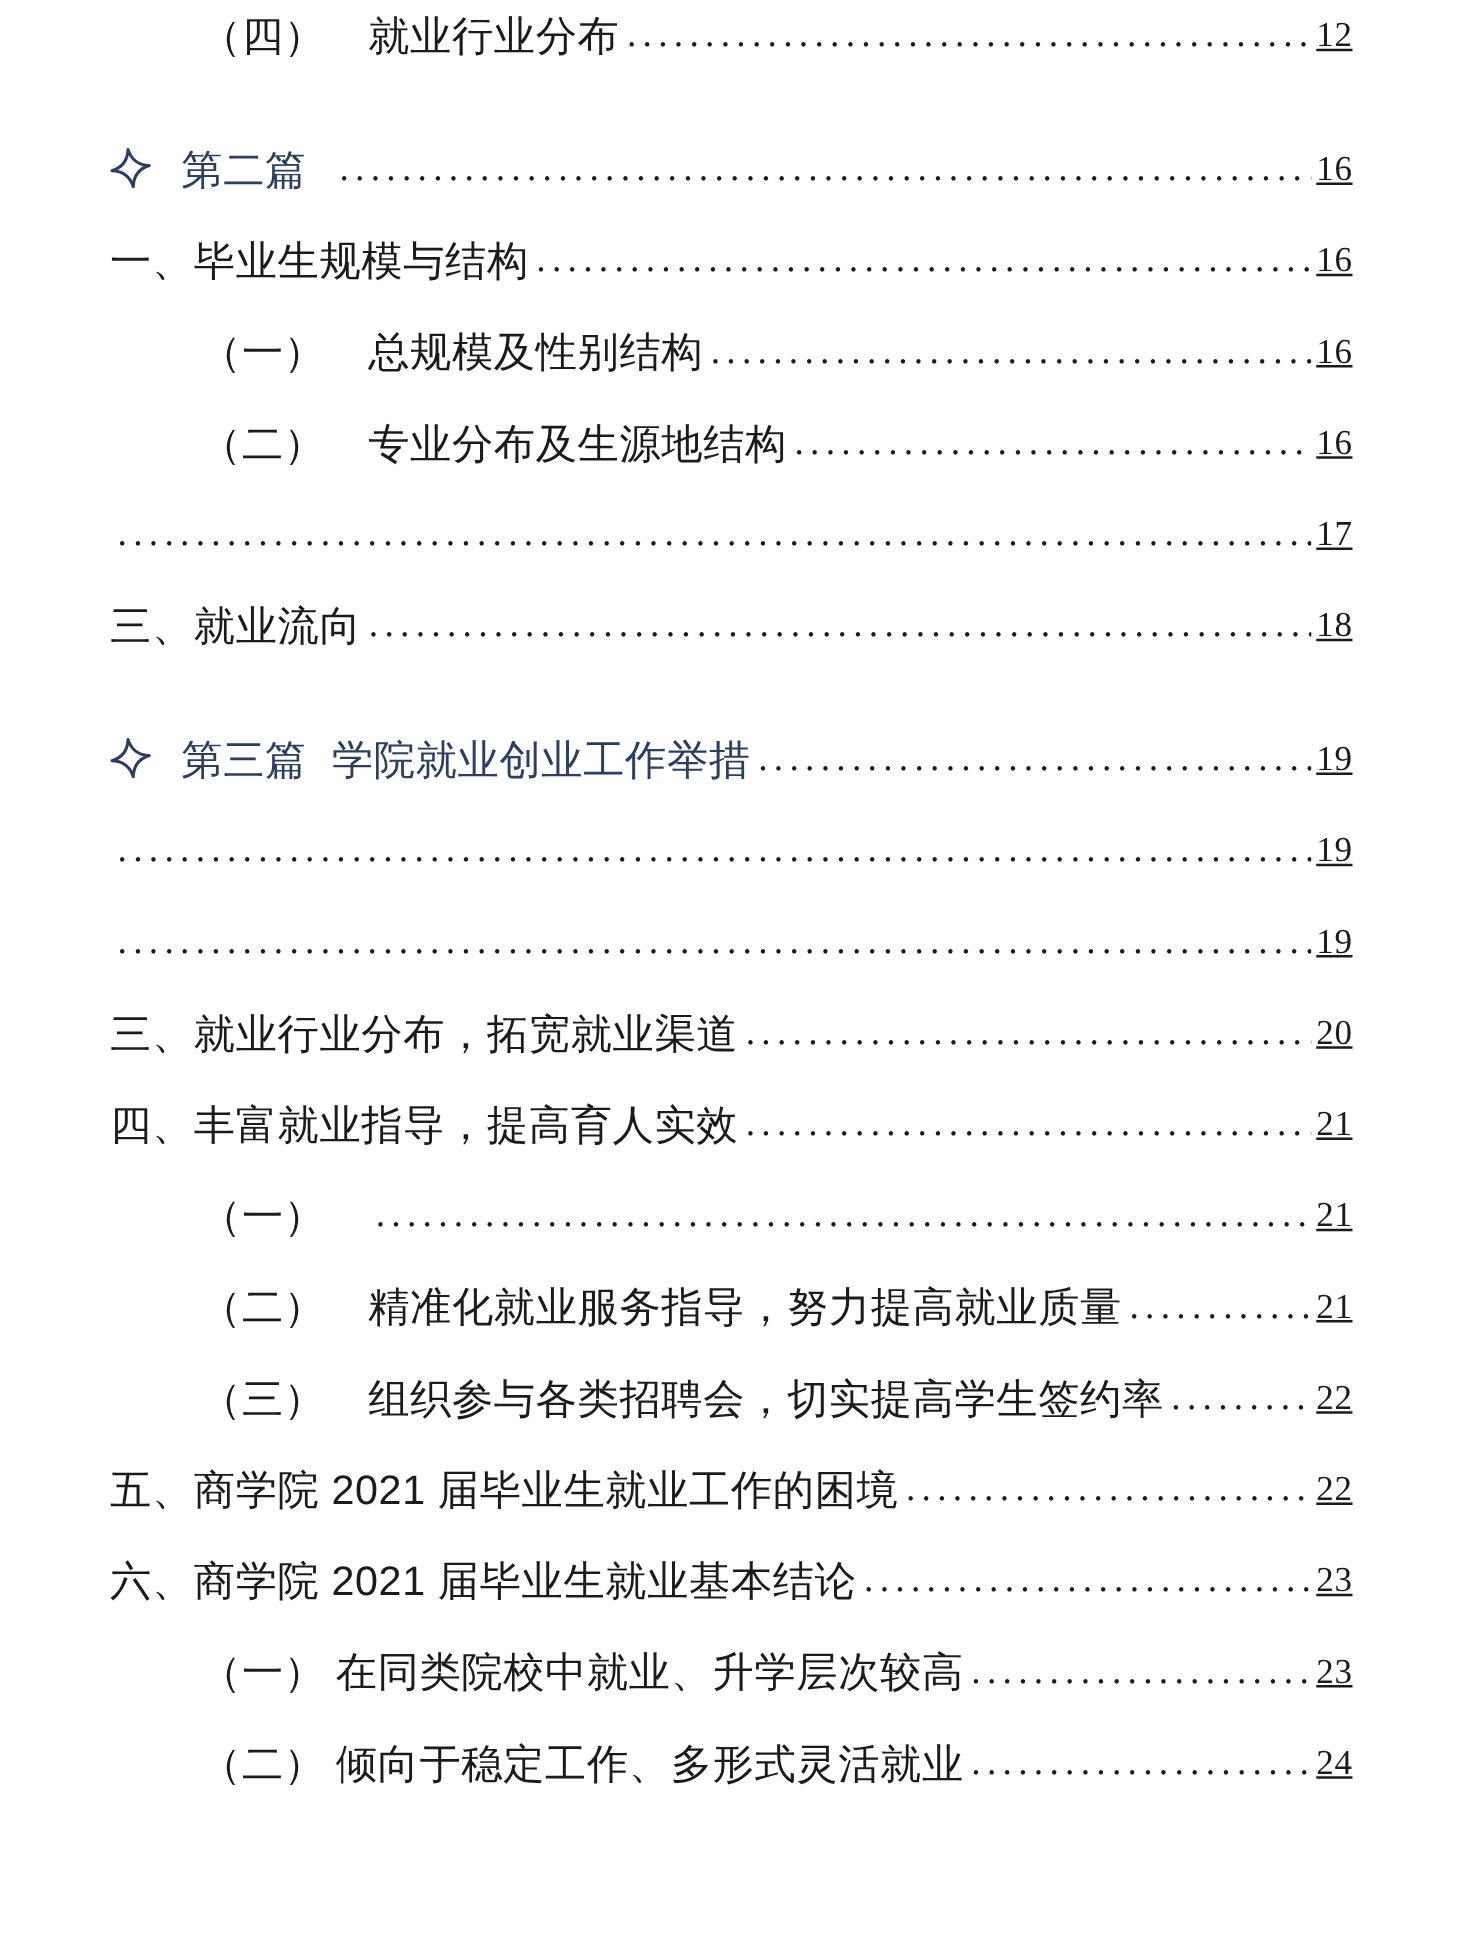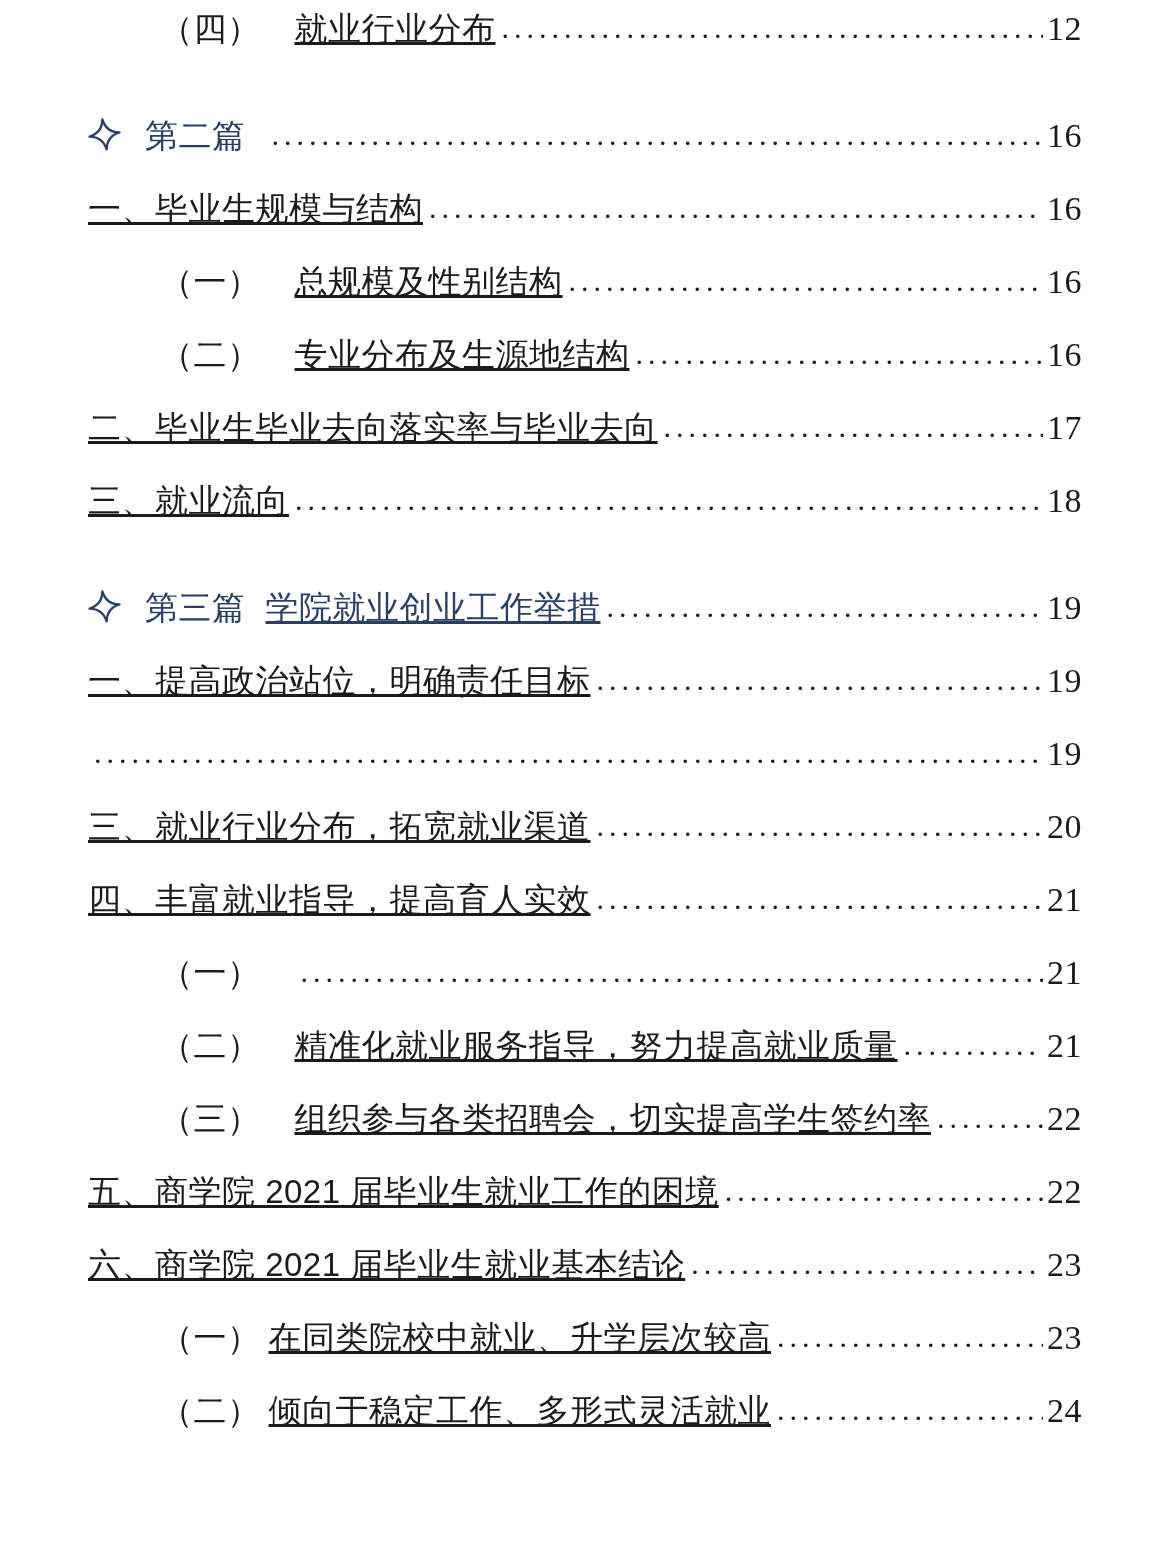--- a/index.html
+++ b/index.html
@@ -45,39 +45,40 @@
     align-items: center;
     margin-right: 24px;
     margin-bottom: 3px;
     color: var(--accent);
     transform: rotate(-8deg);
   }
   .num { white-space: nowrap; }
   .num.gap-wide   { margin-right: 34px; }
   .num.gap-narrow { margin-right: 8px; }
   .section .num   { margin-right: 20px; }
-  .title { white-space: nowrap; text-decoration: underline; }
+  .title { white-space: nowrap; }
   .leader {
     flex: 1;
     overflow: hidden;
     white-space: nowrap;
     margin: 0 4px 3px 6px;
     font-family: "Liberation Serif", serif;
     font-size: 30px;
     line-height: 32px;
     letter-spacing: 5px;
     color: var(--text);
     min-width: 20px;
   }
   .pagenum {
     font-family: "Liberation Serif", serif;
-    font-size: 34px;
+    font-size: 28px;
     line-height: 37px;
     color: var(--text);
     white-space: nowrap;
+    text-decoration: underline;
   }
 </style>
 </head>
 <body style="--accent: #2b3f63; --text: #1b1b1b;">
 
 <main class="page">
   <div id="toc-container">
       <div class="toc-row sub">
 
     <span class="num gap-wide">（四）</span>
@@ -110,21 +111,20 @@
   </div>
       <div class="toc-row sub">
 
     <span class="num gap-wide">（二）</span>
     <span class="title">专业分布及生源地结构</span>
     <span class="leader">................................................................................................................................................................</span>
     <span class="pagenum">16</span>
   </div>
       <div class="toc-row l1">
 
-    <span class="title">二、毕业生毕业去向落实率与毕业去向</span>
     <span class="leader">................................................................................................................................................................</span>
     <span class="pagenum">17</span>
   </div>
       <div class="toc-row l1">
 
     <span class="title">三、就业流向</span>
     <span class="leader">................................................................................................................................................................</span>
     <span class="pagenum">18</span>
   </div>
       <div class="toc-row section">
@@ -133,21 +133,20 @@
             <path d="M18 1.5 C19.6 11.3 24.7 16.4 34.5 18 C24.7 19.6 19.6 24.7 18 34.5 C16.4 24.7 11.3 19.6 1.5 18 C11.3 16.4 16.4 11.3 18 1.5 Z" fill="#ffffff" stroke="currentColor" stroke-width="2.6" stroke-linejoin="round"></path>
           </svg>
         </span>
     <span class="num">第三篇</span>
     <span class="title">学院就业创业工作举措</span>
     <span class="leader">................................................................................................................................................................</span>
     <span class="pagenum">19</span>
   </div>
       <div class="toc-row l1">
 
-    <span class="title">一、提高政治站位，明确责任目标</span>
     <span class="leader">................................................................................................................................................................</span>
     <span class="pagenum">19</span>
   </div>
       <div class="toc-row l1">
 
     <span class="leader">................................................................................................................................................................</span>
     <span class="pagenum">19</span>
   </div>
       <div class="toc-row l1">
 

